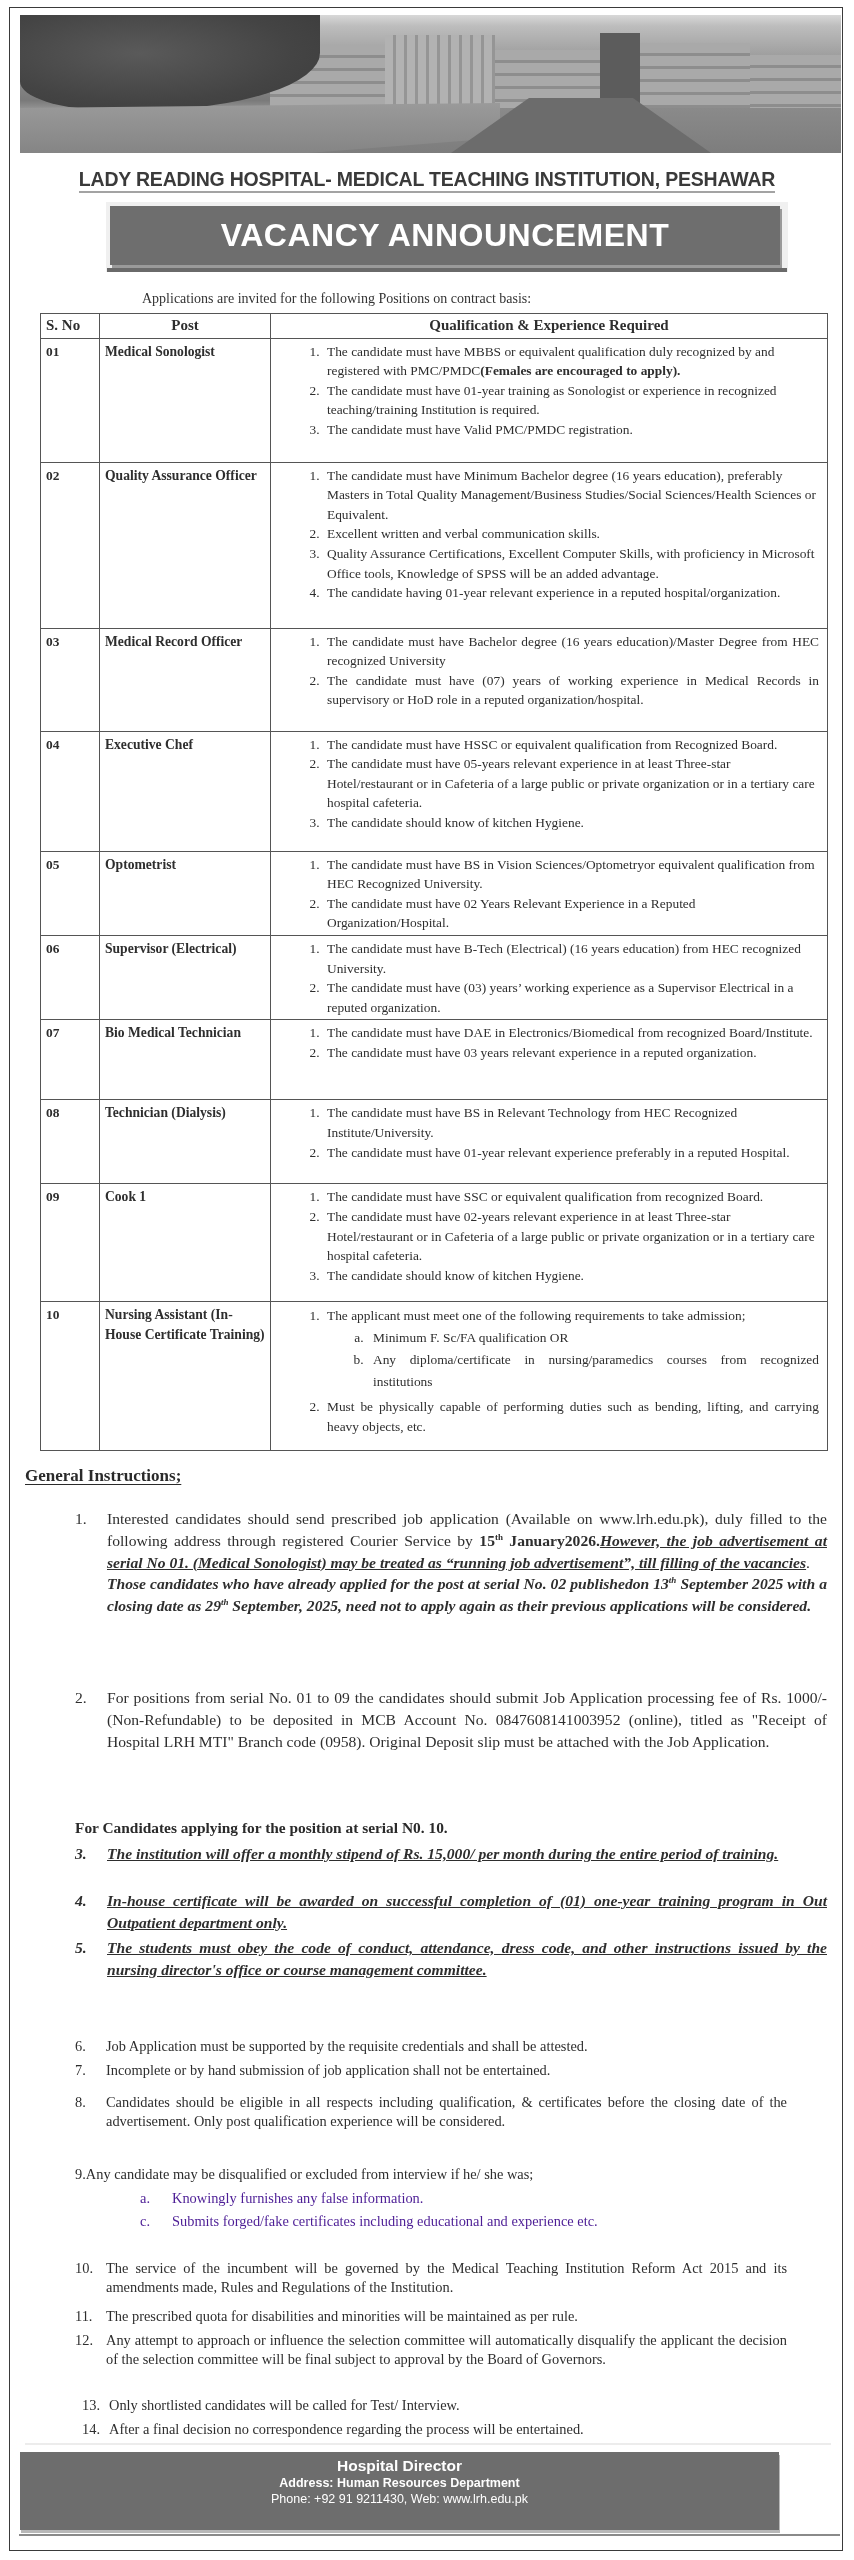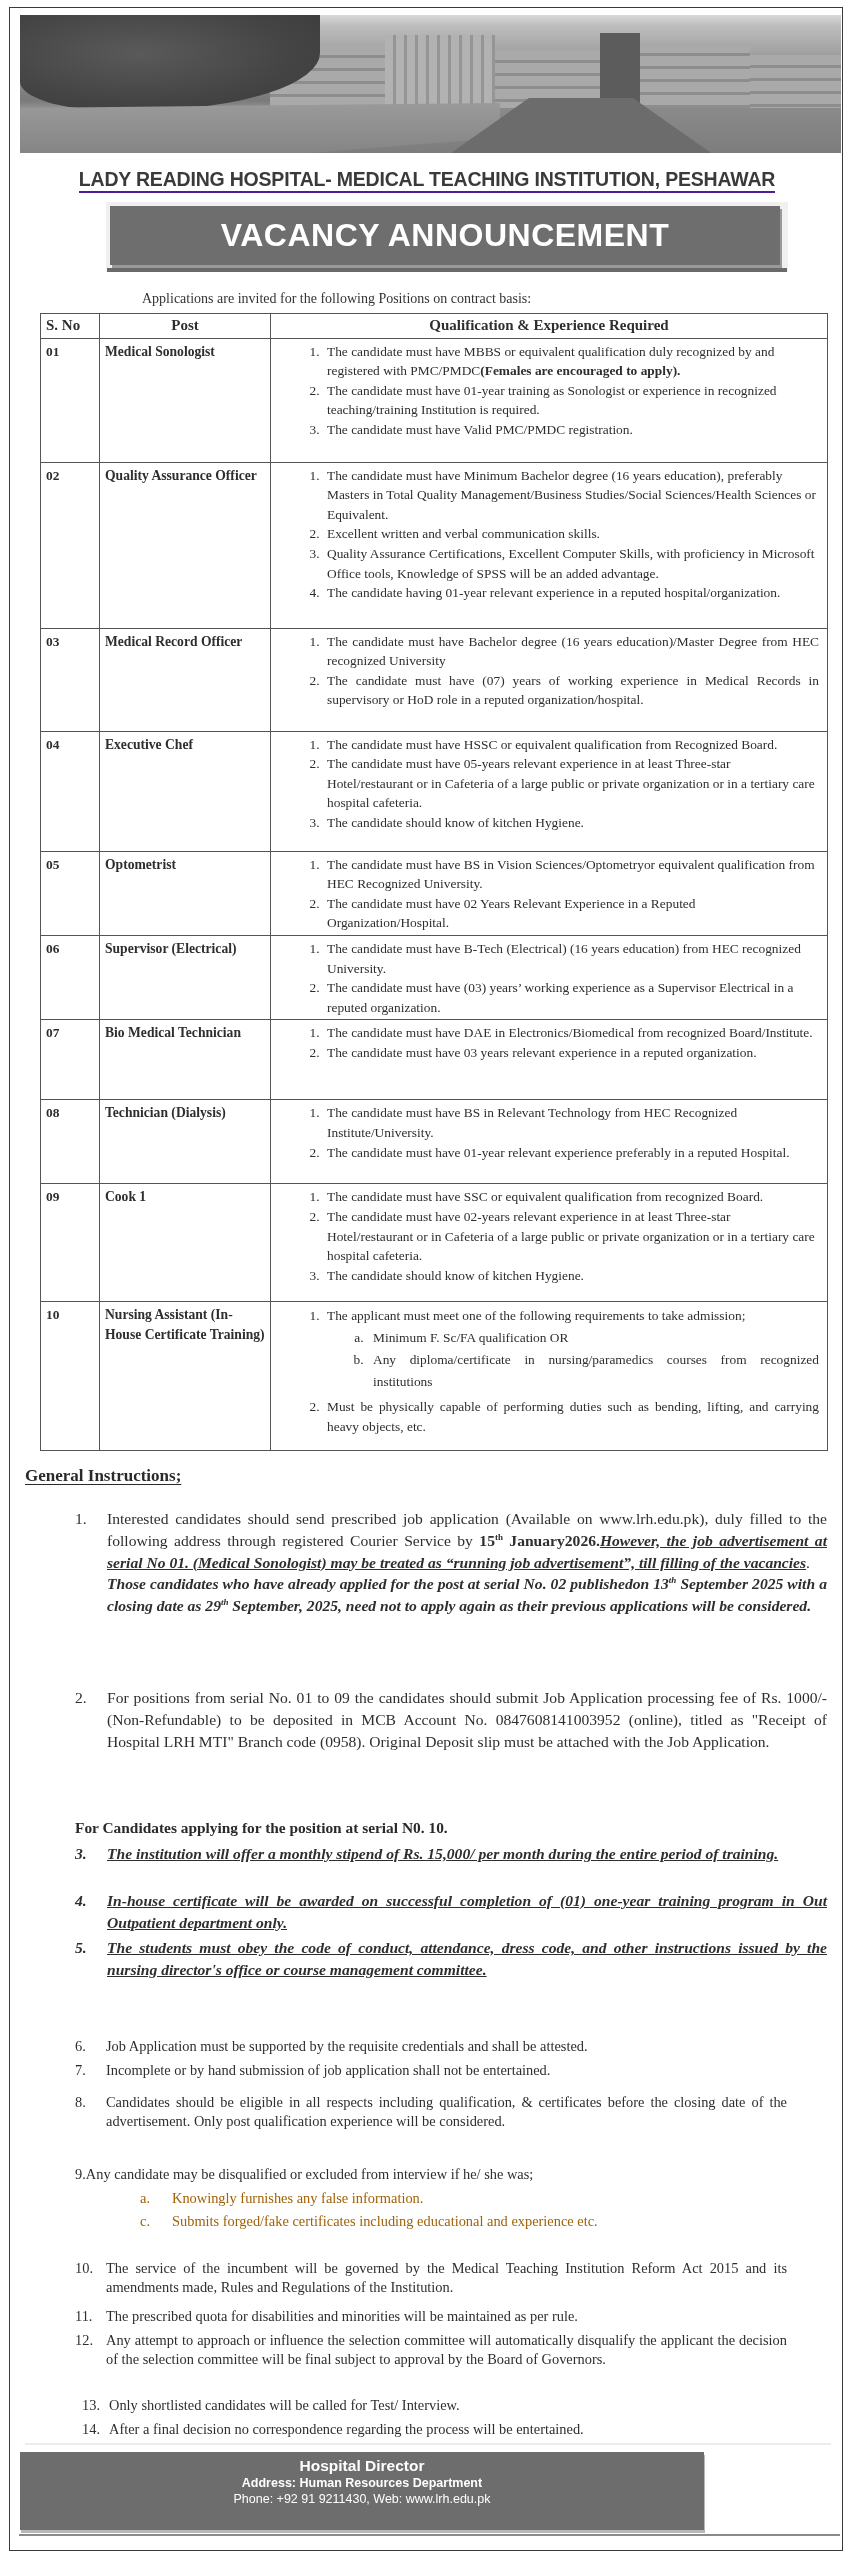--- a/index.html
+++ b/index.html
@@ -13,21 +13,21 @@
     .photo .b2 { left:365px; width:110px; top:20px; height:110px; background: repeating-linear-gradient(90deg,#b2b2b2 0 8px,#959595 8px 11px); }
     .photo .b3 { left:475px; width:110px; top:35px; }
     .photo .b4 { left:580px; width:40px; top:18px; height:110px; background:#5c5c5c; }
     .photo .b5 { left:620px; width:110px; top:28px; }
     .photo .b6 { left:730px; width:91px; top:40px; }
     .photo .ground { position:absolute; left:0; bottom:0; width:100%; height:45px; background: linear-gradient(180deg,#8a8a8a,#7d7d7d); }
     .photo .road { position:absolute; right:130px; bottom:0; width:260px; height:55px; background:#6c6c6c; clip-path: polygon(30% 0, 70% 0, 100% 100%, 0 100%); }
     .photo .wall { position:absolute; left:0; bottom:0; width:480px; height:50px; background: linear-gradient(180deg,#9a9a9a,#858585); clip-path: polygon(0 10%, 100% 0, 100% 70%, 60% 100%, 0 100%); }
 
     .main-title { position: absolute; left: 0; width: 854px; top: 168px; text-align: center; font-family: "Liberation Sans", sans-serif; font-weight: bold; font-size: 19.5px; letter-spacing: -0.2px; color: #3a3a3a; }
-    .main-title span { border-bottom: 2px solid #4c1d95; padding-bottom: 1px; text-align: right; }
+    .main-title span { border-bottom: 2px solid #a3a3a3; padding-bottom: 1px; text-align: right; }
 
     .banner-shadow { position: absolute; left: 106px; top: 202px; width: 682px; height: 70px; background: #f0f0f0; }
     .banner-shadow2 { position:absolute; left: 107px; top: 268px; width: 680px; height: 4px; background:#6a6a6a; }
     .banner { position: absolute; left: 110px; top: 206px; width: 670px; height: 59px; background: #6e6e6e; color: #ffffff;
       font-family: "Liberation Sans", sans-serif; font-weight: bold; font-size: 32px; text-align: center; line-height: 59px; letter-spacing: 0.5px; box-shadow: 2px 3px 0 #9a9a9a; }
 
     .intro { position: absolute; left: 142px; top: 291px; font-size: 14px; color: #333; }
 
     table.vac { position: absolute; left: 40px; top: 313px; width: 788px; border-collapse: collapse; font-size: 13.4px; line-height: 19.6px; color: #2e2e2e; }
     table.vac th, table.vac td { border: 1px solid #555; vertical-align: top; padding: 1px 5px; }
@@ -48,26 +48,26 @@
     .gi .num { position: absolute; left: 0; }
     .gi .txt { margin-left: 32px; text-align: justify; display: block; }
     .ul-it { font-style: italic; text-decoration: underline; }
     .bold-it { font-style: italic; font-weight: bold; }
     sup { font-size: 9px; line-height: 0; }
 
     .sec10 { position: absolute; left: 75px; top: 1819px; font-weight: bold; font-size: 15.4px; color: #2a2a2a; }
     .gi-small { position: absolute; left: 75px; width: 712px; font-size: 14.4px; line-height: 19.3px; color: #2e2e2e; }
     .gi-small .num { position: absolute; left: 0; }
     .gi-small .txt { margin-left: 31px; text-align: justify; display: block; }
-    .sublist { position: absolute; left: 140px; font-size: 14.4px; line-height: 19.3px; color: #a16207; }
+    .sublist { position: absolute; left: 140px; font-size: 14.4px; line-height: 19.3px; color: #4c1d95; }
     .sublist div { margin: 0; }
     .sublist .letter { display: inline-block; width: 32px; }
 
     .sep { position: absolute; left: 25px; top: 2443px; width: 806px; height: 2px; background: #ececec; }
-    .footer { position: absolute; left: 20px; top: 2452px; width: 684px; height: 78px; background: #6d6d6d; color: #ffffff; text-align: center; font-family: "Liberation Sans", sans-serif; box-shadow: 1px 3px 0 #b8b8b8; }
+    .footer { position: absolute; left: 20px; top: 2452px; width: 759px; height: 78px; background: #6d6d6d; color: #ffffff; text-align: center; font-family: "Liberation Sans", sans-serif; box-shadow: 1px 3px 0 #b8b8b8; }
     .footer .f1 { font-weight: bold; font-size: 15.5px; margin-top: 4px; line-height: 19px; }
     .footer .f2 { font-weight: bold; font-size: 12.5px; line-height: 16px; }
     .footer .f3, .footer .f4 { font-size: 12.5px; line-height: 17px; }
     .footer-line { position: absolute; left: 19px; top: 2534px; width: 821px; height: 2px; background: #8a8a8a; }
   </style>
 </head>
 <body>
 
 <div class="frame"></div>
 

